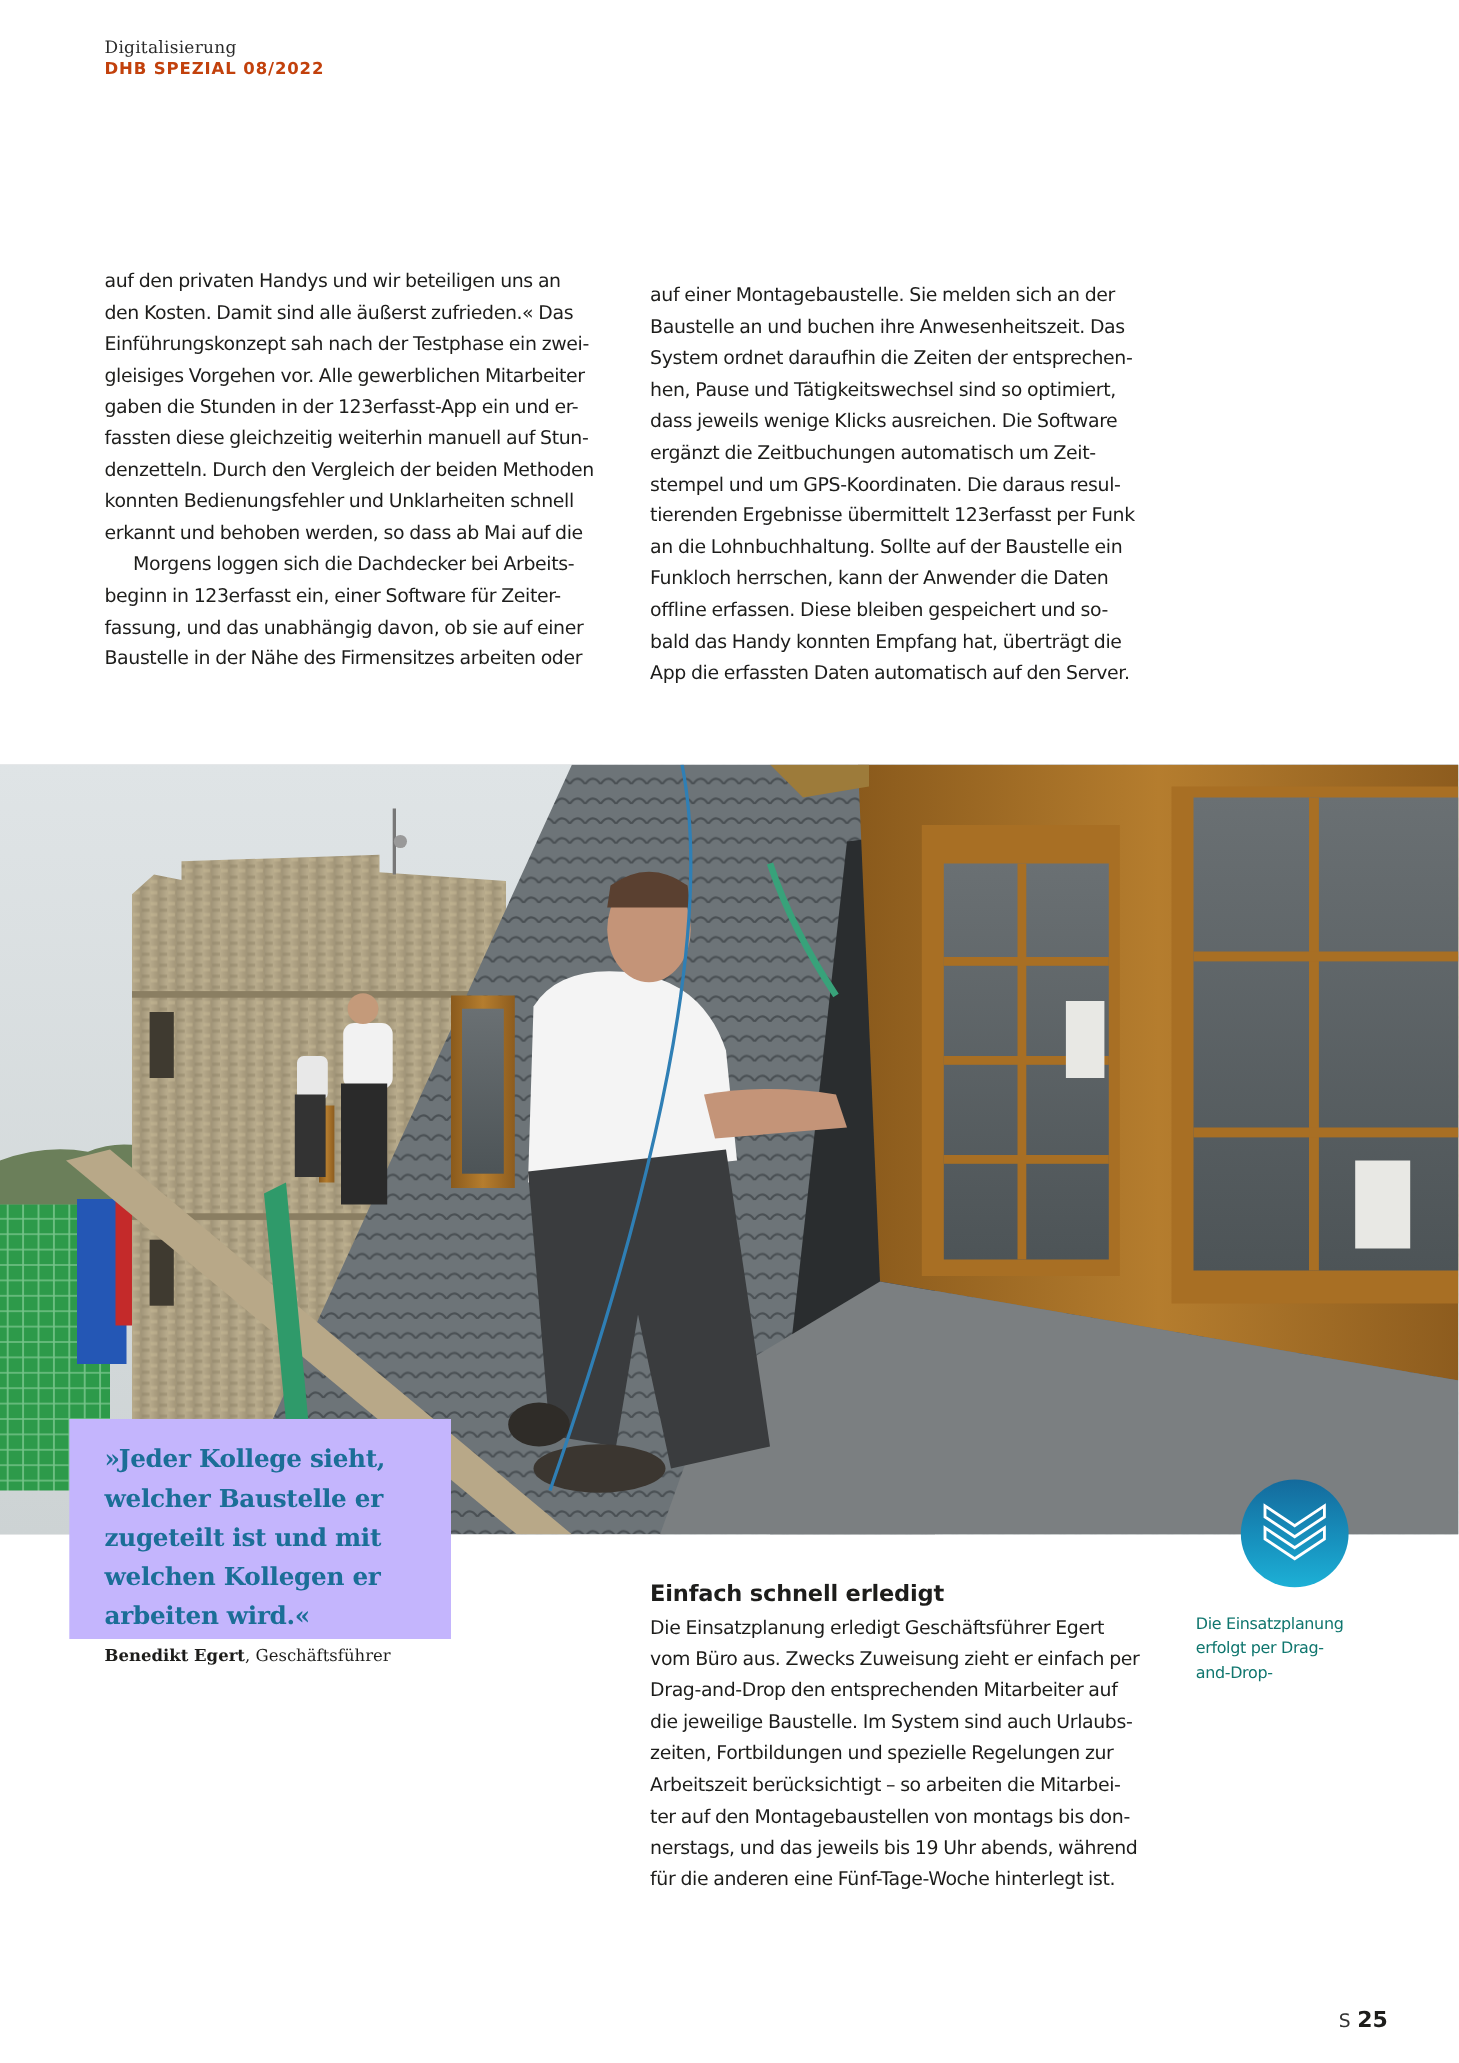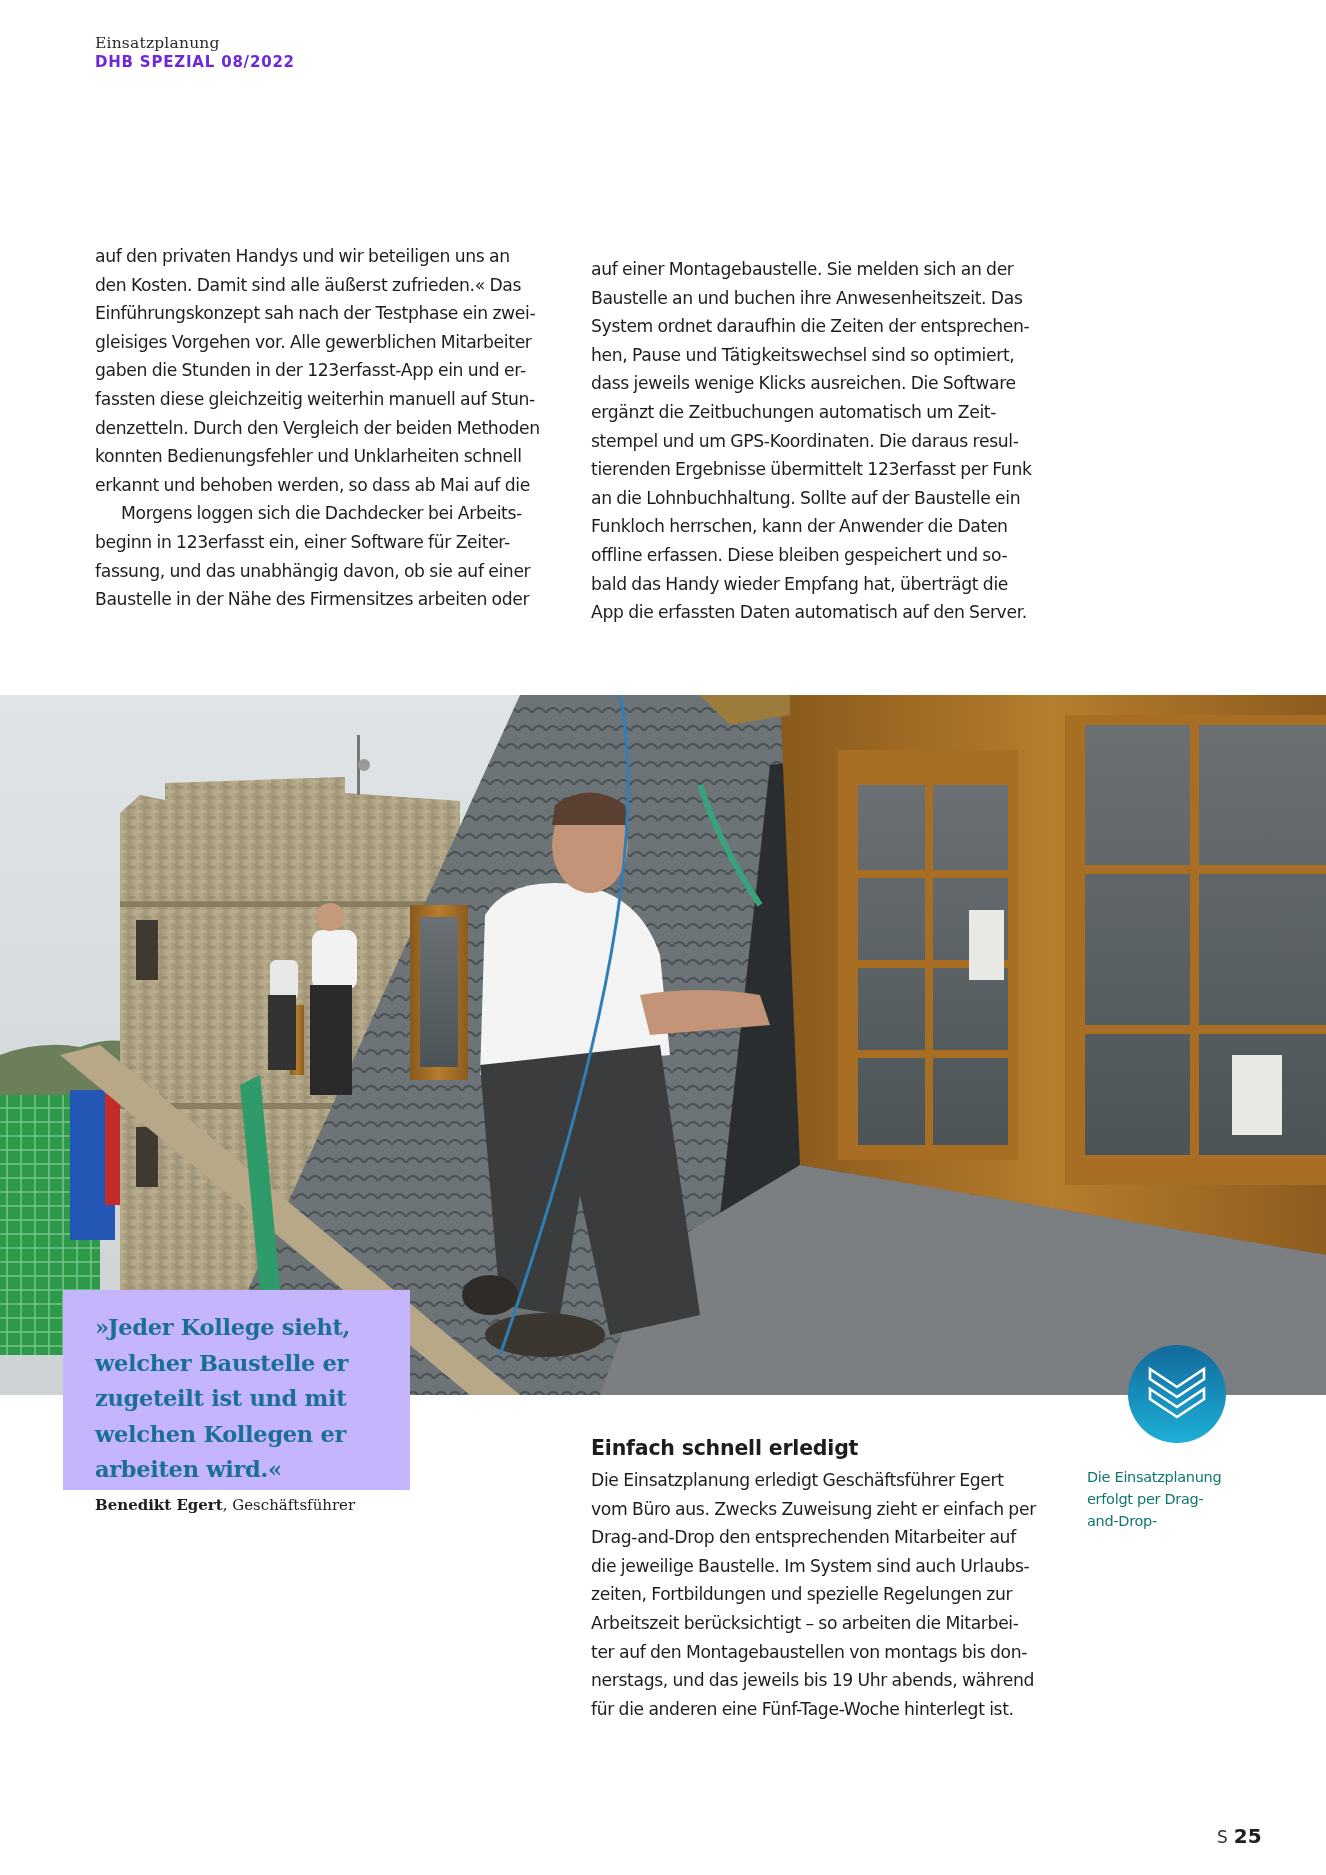--- a/index.html
+++ b/index.html
@@ -1,21 +1,21 @@
 <!DOCTYPE html>
 <html><head>
 <meta charset="utf-8">
 <style>
   * { margin: 0; padding: 0; box-sizing: border-box; }
   html, body { width: 1326px; height: 1875px; background: #ffffff; }
   body { position: relative; overflow: hidden; font-family: "Liberation Sans", sans-serif; color: #1d1d1b; }
 
   .header { position: absolute; left: 95px; top: 34px; }
   .header .section { font-family: "DejaVu Serif", serif; font-size: 15.5px; color: #2a2a2a; letter-spacing: 0.2px; line-height: 19px; }
-  .header .issue { font-family: "DejaVu Sans", sans-serif; font-weight: bold; font-size: 15px; color: #6d28d9; letter-spacing: 0.8px; line-height: 19px; }
+  .header .issue { font-family: "DejaVu Sans", sans-serif; font-weight: bold; font-size: 15px; color: #c2410c; letter-spacing: 0.8px; line-height: 19px; }
 
   .col { position: absolute; font-family: "DejaVu Sans", sans-serif; font-size: 17.2px; line-height: 28.6px; color: #1d1d1b; letter-spacing: -0.35px; word-spacing: -0.5px; }
   .col p { white-space: nowrap; }
   .col p.indent { padding-left: 26px; }
   .col-left { left: 95px; top: 242px; width: 470px; }
   .col-right { left: 591px; top: 255px; width: 480px; }
 
   .photo { position: absolute; left: 0; top: 695px; width: 1326px; height: 700px; overflow: hidden; background: #cfd4d6; }
   .photo svg { display: block; }
 
@@ -34,21 +34,21 @@
   .caption span { display: block; white-space: nowrap; }
 
   .page-num { position: absolute; left: 1217px; top: 1824px; white-space: nowrap; }
   .page-num .s { font-family: "DejaVu Sans", sans-serif; font-size: 17px; color: #333; margin-right: 6px; }
   .page-num .n { font-family: "DejaVu Sans", sans-serif; font-weight: bold; font-size: 20px; color: #1d1d1b; }
 </style>
 </head>
 <body>
 
 <div class="header">
-  <div class="section">Einsatzplanung</div>
+  <div class="section">Digitalisierung</div>
   <div class="issue">DHB SPEZIAL 08/2022</div>
 </div>
 
 <div class="col col-left">
   <p>auf den privaten Handys und wir beteiligen uns an</p>
   <p>den Kosten. Damit sind alle äußerst zufrieden.« Das</p>
   <p>Einführungskonzept sah nach der Testphase ein zwei-</p>
   <p>gleisiges Vorgehen vor. Alle gewerblichen Mitarbeiter</p>
   <p>gaben die Stunden in der 123erfasst-App ein und er-</p>
   <p>fassten diese gleichzeitig weiterhin manuell auf Stun-</p>
@@ -66,21 +66,21 @@
   <p>Baustelle an und buchen ihre Anwesenheitszeit. Das</p>
   <p>System ordnet daraufhin die Zeiten der entsprechen-</p>
   <p>hen, Pause und Tätigkeitswechsel sind so optimiert,</p>
   <p>dass jeweils wenige Klicks ausreichen. Die Software</p>
   <p>ergänzt die Zeitbuchungen automatisch um Zeit-</p>
   <p>stempel und um GPS-Koordinaten. Die daraus resul-</p>
   <p>tierenden Ergebnisse übermittelt 123erfasst per Funk</p>
   <p>an die Lohnbuchhaltung. Sollte auf der Baustelle ein</p>
   <p>Funkloch herrschen, kann der Anwender die Daten</p>
   <p>offline erfassen. Diese bleiben gespeichert und so-</p>
-  <p>bald das Handy wieder Empfang hat, überträgt die</p>
+  <p>bald das Handy konnten Empfang hat, überträgt die</p>
   <p>App die erfassten Daten automatisch auf den Server.</p>
 </div>
 
 <div class="photo">
   <svg width="1326" height="700" viewBox="0 0 1326 700" xmlns="http://www.w3.org/2000/svg">
     <defs>
       <linearGradient id="sky" x1="0" y1="0" x2="0" y2="1">
         <stop offset="0" stop-color="#dfe4e6"></stop>
         <stop offset="1" stop-color="#cdd3d4"></stop>
       </linearGradient>

